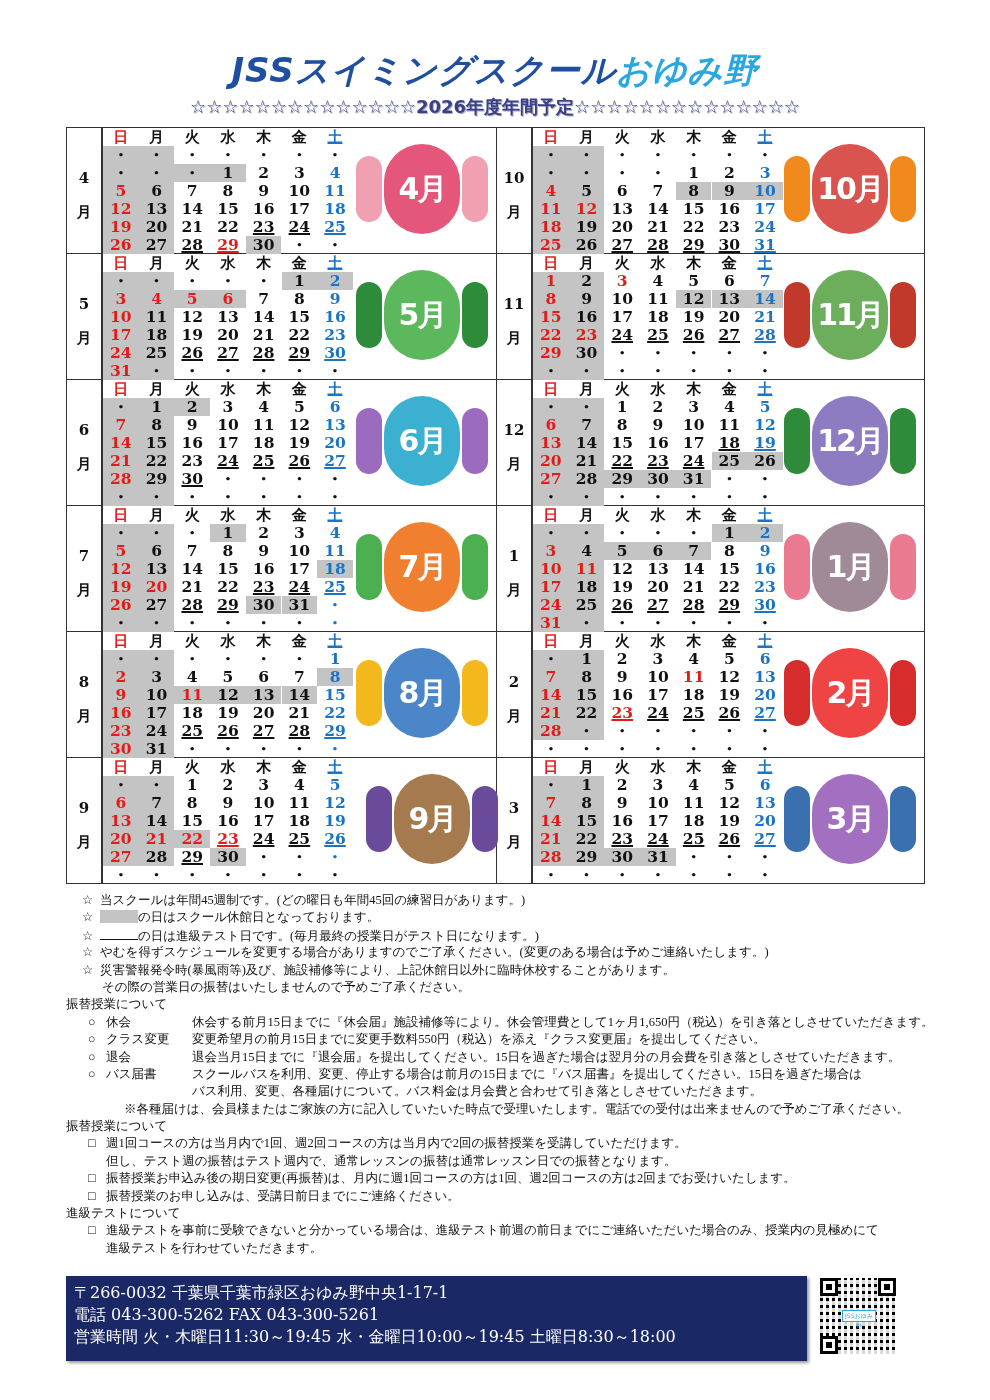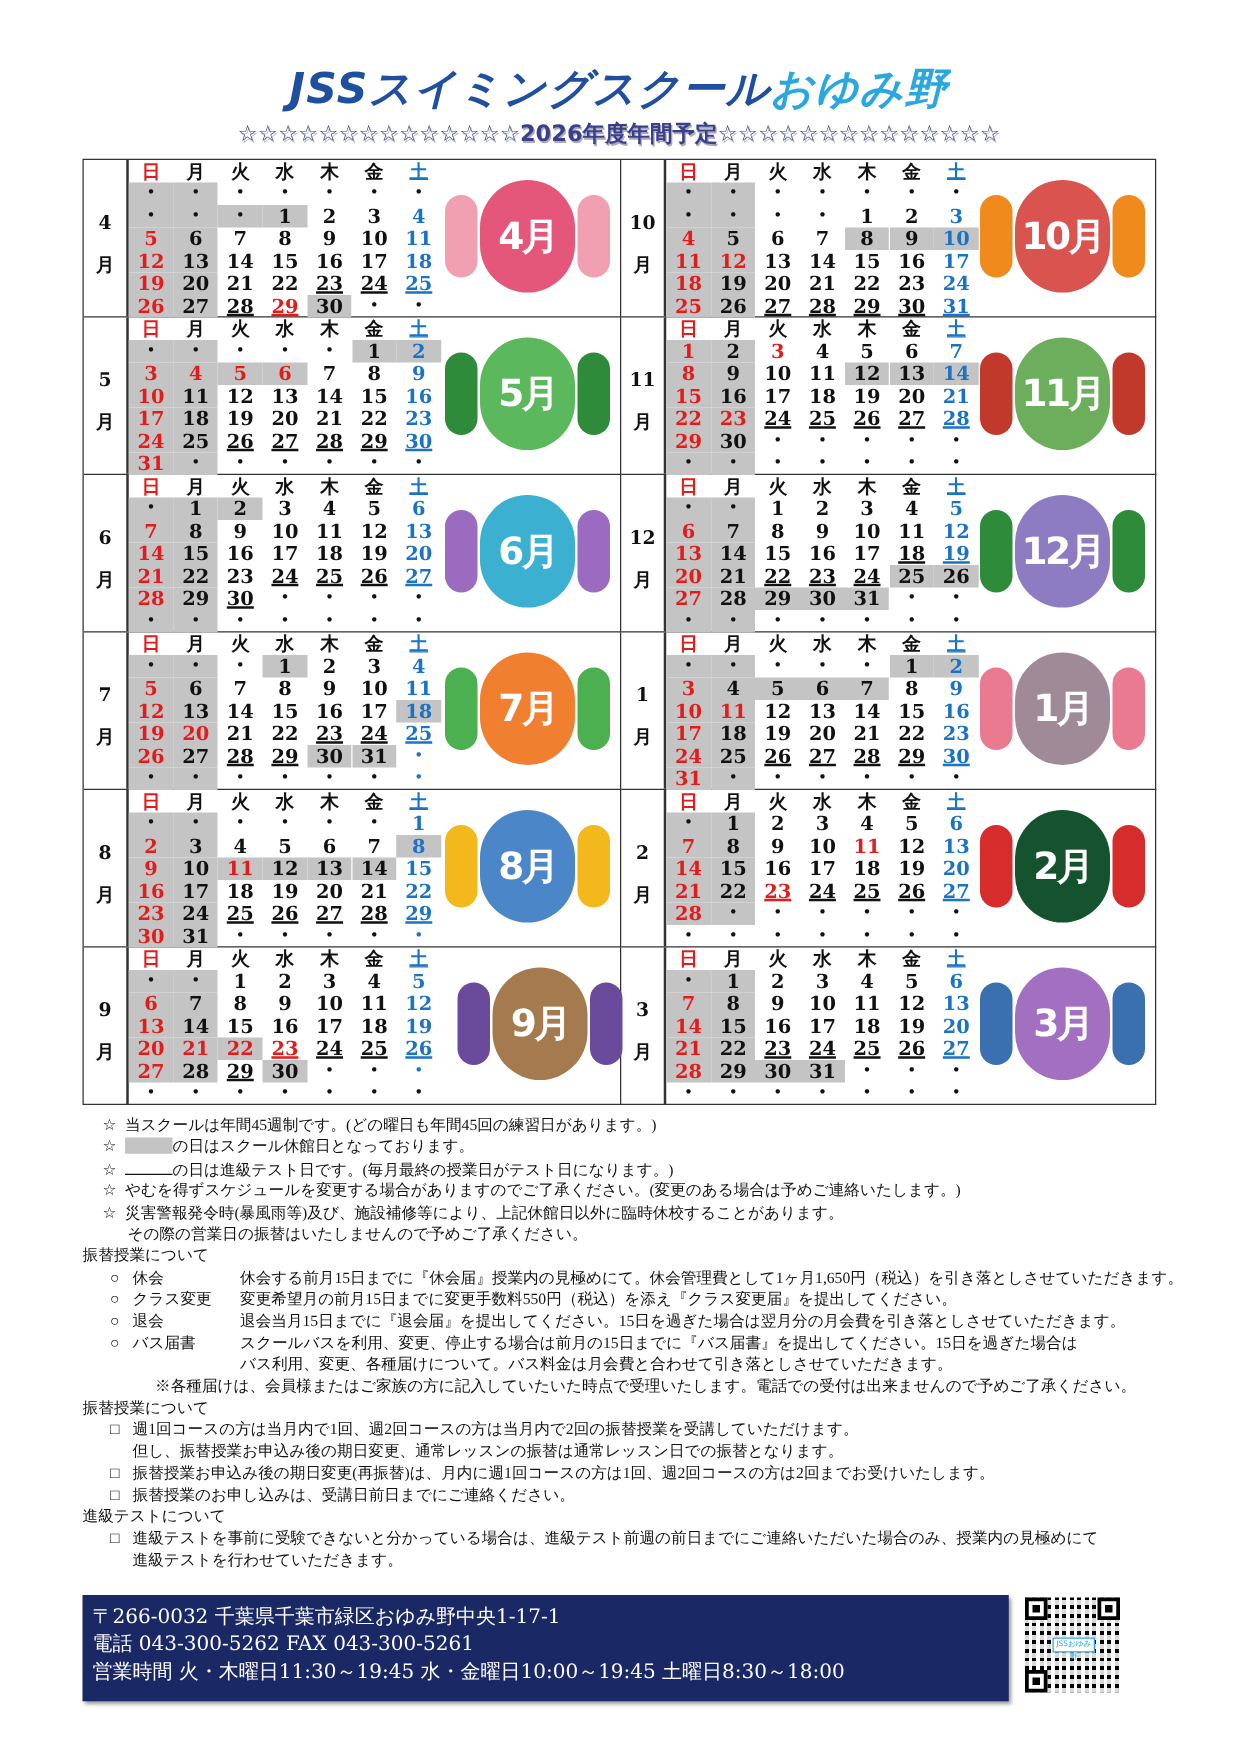--- a/index.html
+++ b/index.html
@@ -885,21 +885,21 @@
           <div class="cell blk dot" style="left: 35.7px;"><span>•</span></div>
           <div class="cell blk dot" style="left: 71.4px;"><span>•</span></div>
           <div class="cell blk dot" style="left: 107.1px;"><span>•</span></div>
           <div class="cell blk dot" style="left: 142.8px;"><span>•</span></div>
           <div class="cell blk dot" style="left: 178.5px;"><span>•</span></div>
           <div class="cell blk dot" style="left: 214.2px;"><span>•</span></div>
         </div>
       </div>
       <div class="icon" style="left: 285px;">
         <div class="deco l" style="background:#d62c2c"></div>
-        <div class="badge" style="background:#14532d">2月</div>
+        <div class="badge" style="background:#ef4444">2月</div>
         <div class="deco r" style="background:#d62c2c"></div>
       </div>
     </div>
     <div class="block right last" style="top: 630px;">
       <div class="mcol">
         <div class="num">3</div>
         <div class="kanji">月</div>
       </div>
       <div class="grid">
         <div class="row hdr" style="top: 0px;">
@@ -976,30 +976,30 @@
 
 <div class="notes">
   <div class="ln"><span class="star">☆</span><span>当スクールは年間45週制です。(どの曜日も年間45回の練習日があります。)</span></div>
   <div class="ln"><span class="star">☆</span><span class="shade-sample"></span><span>の日はスクール休館日となっております。</span></div>
   <div class="ln"><span class="star">☆</span><span class="ul-sample"></span><span>の日は進級テスト日です。(毎月最終の授業日がテスト日になります。)</span></div>
   <div class="ln"><span class="star">☆</span><span>やむを得ずスケジュールを変更する場合がありますのでご了承ください。(変更のある場合は予めご連絡いたします。)</span></div>
   <div class="ln"><span class="star">☆</span><span>災害警報発令時(暴風雨等)及び、施設補修等により、上記休館日以外に臨時休校することがあります。</span></div>
   <div class="ln"><span class="indent1">その際の営業日の振替はいたしませんので予めご了承ください。</span></div>
 
   <div class="ln">振替授業について</div>
-  <div class="ln"><span class="circ">○</span><span class="lbl">休会</span><span>休会する前月15日までに『休会届』授業内の見極めにて。休会管理費として1ヶ月1,650円（税込）を引き落としさせていただきます。</span></div>
+  <div class="ln"><span class="circ">○</span><span class="lbl">休会</span><span>休会する前月15日までに『休会届』施設補修等により。休会管理費として1ヶ月1,650円（税込）を引き落としさせていただきます。</span></div>
   <div class="ln"><span class="circ">○</span><span class="lbl">クラス変更</span><span>変更希望月の前月15日までに変更手数料550円（税込）を添え『クラス変更届』を提出してください。</span></div>
   <div class="ln"><span class="circ">○</span><span class="lbl">退会</span><span>退会当月15日までに『退会届』を提出してください。15日を過ぎた場合は翌月分の月会費を引き落としさせていただきます。</span></div>
   <div class="ln"><span class="circ">○</span><span class="lbl">バス届書</span><span>スクールバスを利用、変更、停止する場合は前月の15日までに『バス届書』を提出してください。15日を過ぎた場合は</span></div>
   <div class="ln"><span style="margin-left:126px">バス利用、変更、各種届けについて。バス料金は月会費と合わせて引き落としさせていただきます。</span></div>
   <div class="ln"><span style="margin-left:58px">※各種届けは、会員様またはご家族の方に記入していたいた時点で受理いたします。電話での受付は出来ませんので予めご了承ください。</span></div>
 
   <div class="ln">振替授業について</div>
   <div class="ln"><span class="box">□</span><span>週1回コースの方は当月内で1回、週2回コースの方は当月内で2回の振替授業を受講していただけます。</span></div>
-  <div class="ln"><span style="margin-left:40px">但し、振替授業お申込み後の期日変更、通常レッスンの振替は通常レッスン日での振替となります。</span></div>
+  <div class="ln"><span style="margin-left:40px">但し、テスト週の振替はテスト週内で、通常レッスンの振替は通常レッスン日での振替となります。</span></div>
   <div class="ln"><span class="box">□</span><span>振替授業お申込み後の期日変更(再振替)は、月内に週1回コースの方は1回、週2回コースの方は2回までお受けいたします。</span></div>
   <div class="ln"><span class="box">□</span><span>振替授業のお申し込みは、受講日前日までにご連絡ください。</span></div>
 
   <div class="ln">進級テストについて</div>
   <div class="ln"><span class="box">□</span><span>進級テストを事前に受験できないと分かっている場合は、進級テスト前週の前日までにご連絡いただいた場合のみ、授業内の見極めにて</span></div>
   <div class="ln"><span style="margin-left:40px">進級テストを行わせていただきます。</span></div>
 </div>
 
 <div class="footer">
   <div class="ln">〒266-0032  千葉県千葉市緑区おゆみ野中央1-17-1</div>

